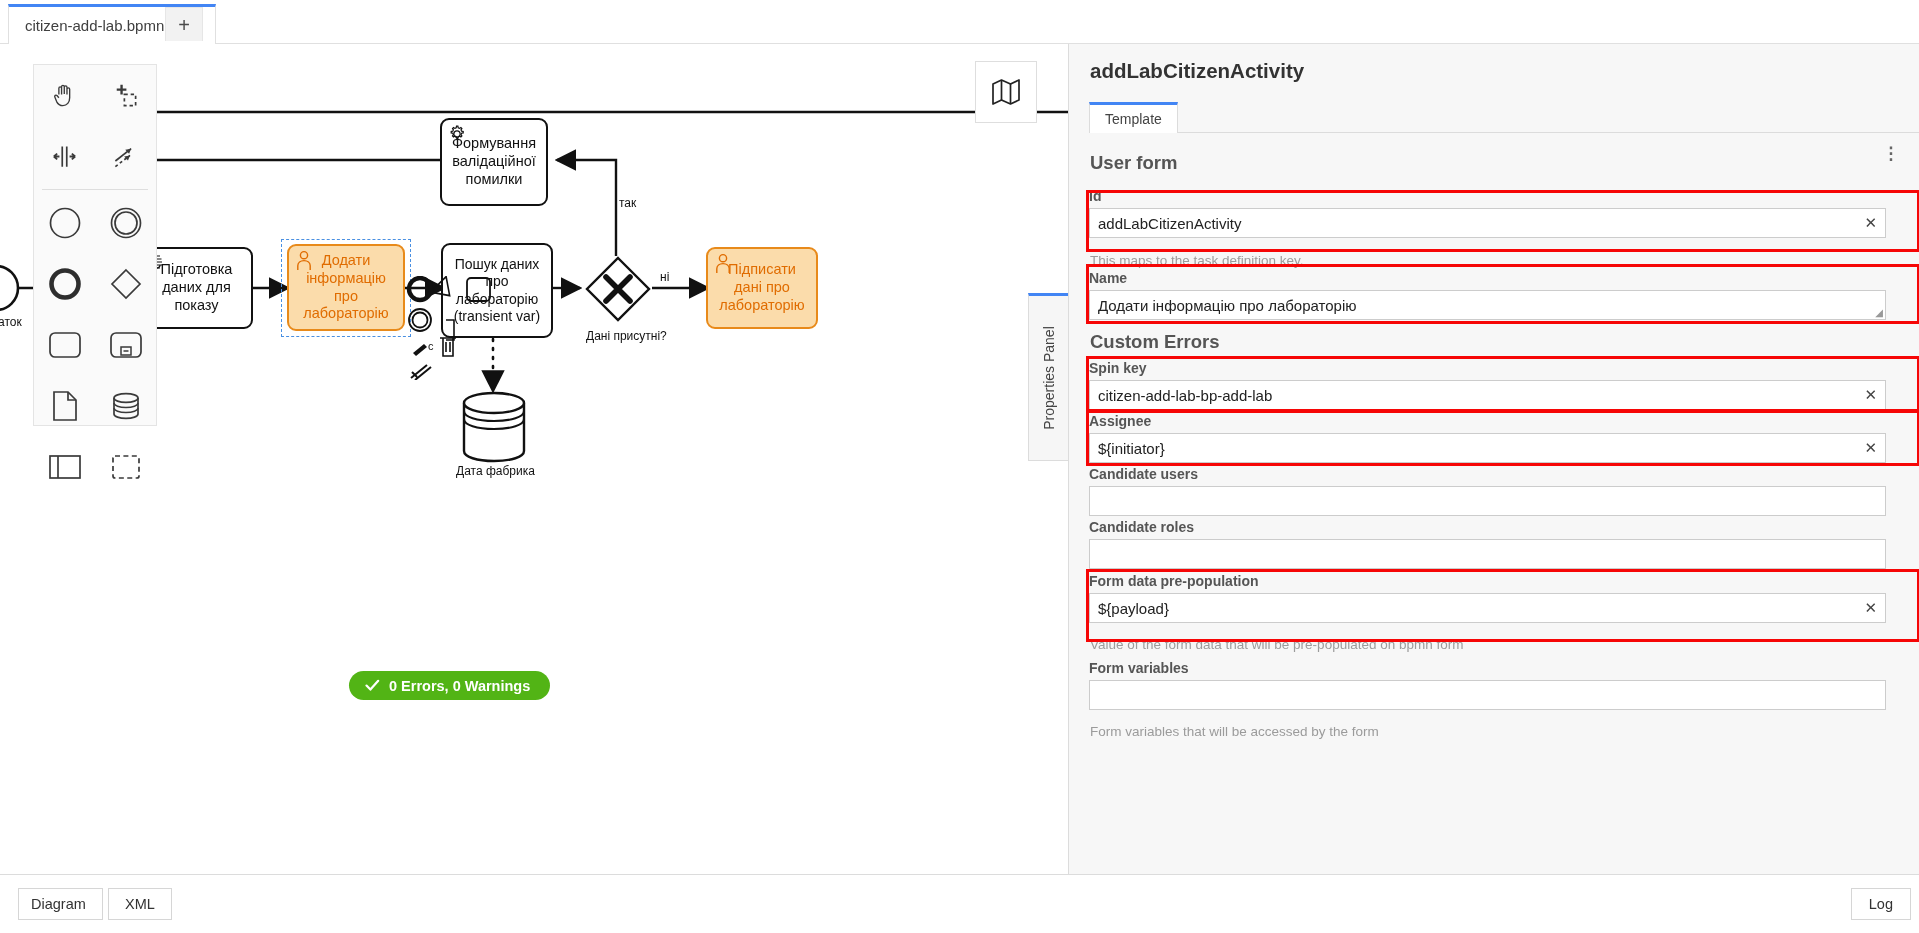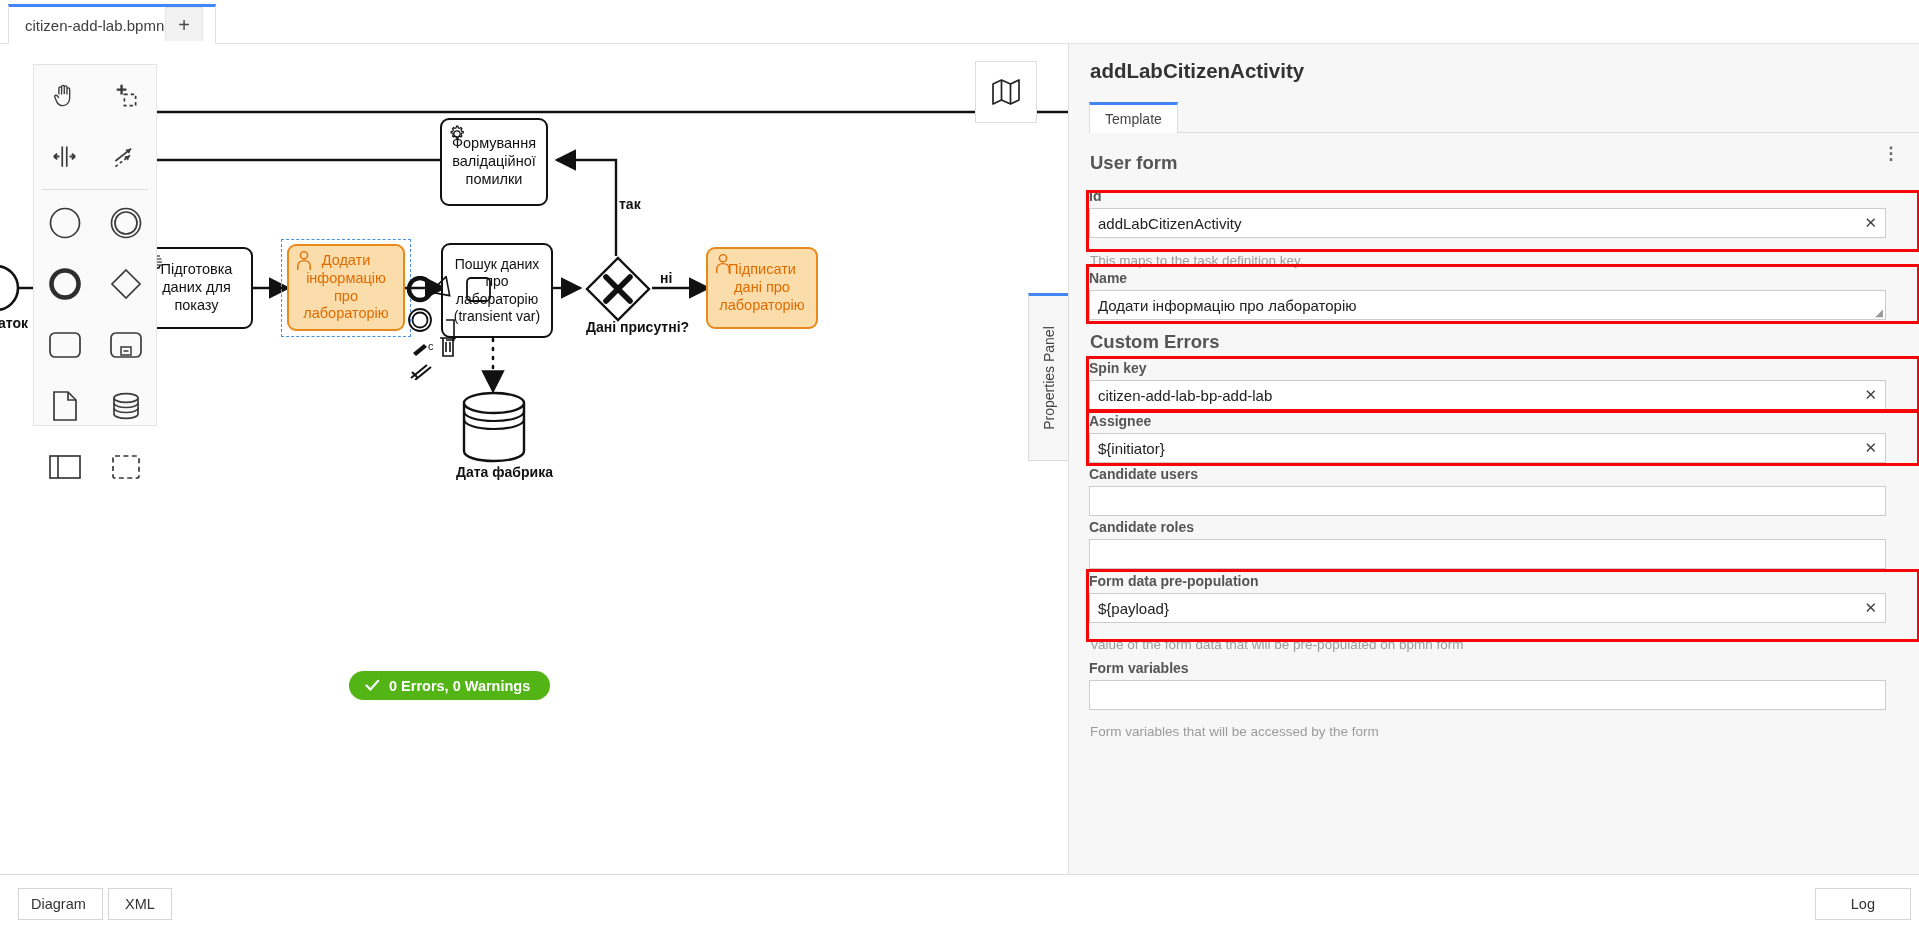--- a/index.html
+++ b/index.html
@@ -96,21 +96,21 @@
     color: #e06c00;
   }
   .bpmn-task .task-icon { position: absolute; left: 5px; top: 4px; }
   .sel-outline {
     position: absolute;
     border: 1.6px dashed #4a90e2;
     pointer-events: none;
     z-index: 12;
   }
   .flow-label {
-    position: absolute; font-size: 14px; color: #111; white-space: nowrap; font-weight: bold;
+    position: absolute; font-size: 12px; color: #111; white-space: nowrap;
   }
   svg.wires { position: absolute; left: 0; top: 0; width: 1070px; height: 830px; overflow: visible; }
 
   .ctxpad {
     position: absolute; z-index: 25;
   }
   .ctxpad svg { display: block; }
 
   
   .status-pill {
@@ -132,21 +132,21 @@
   }
   .bb-tab {
     position: absolute; top: 13px; height: 32px;
     padding: 0 16px;
     background: #fff; border: 1px solid #d6d6d6;
     display: flex; align-items: center;
     font-size: 14.5px; color: #333; cursor: pointer;
   }
   .bb-log {
     position: absolute; right: 8px; top: 13px; height: 32px;
-    padding: 0 35px;
+    padding: 0 17px;
     background: #fff; border: 1px solid #d6d6d6;
     display: flex; align-items: center;
     font-size: 14.5px; color: #333; cursor: pointer;
   }
 
   
   .ptab {
     position: absolute; left: 1028px; top: 293px;
     width: 40px; height: 168px;
     background: #f6f6f6;
@@ -330,21 +330,21 @@
         <rect x="35" y="2" width="23" height="23" rx="4" fill="none" stroke="#111" stroke-width="1.8"></rect>
         <path d="M14 44 h8 v20 h-8" fill="none" stroke="#111" stroke-width="1.6"></path>
         <path d="M8 62 h16 M11 62 v18 h10 v-18 M14 66 v10 M18 66 v10" stroke="#111" stroke-width="1.6" fill="none"></path>
       </svg>
     </div>
 
     <svg style="position:absolute; left:585px; top:212px;" width="66" height="66">
       <path d="M33 2 L64 33 L33 64 L2 33 Z" fill="#fff" stroke="#111" stroke-width="2.4"></path>
       <path d="M21 21 L45 45 M45 21 L21 45" stroke="#111" stroke-width="5.6" stroke-linecap="round"></path>
     </svg>
-    <div class="flow-label" style="left:586px; top:275px;">Дані присутні?</div>
+    <div class="flow-label" style="left:586px; top:285px;">Дані присутні?</div>
     <div class="flow-label" style="left:619px; top:152px;">так</div>
     <div class="flow-label" style="left:660px; top:226px;">ні</div>
 
     <div class="bpmn-task orange" style="left:706px; top:203px; width:112px; height:82px;">
       <svg class="task-icon" width="20" height="21" viewBox="0 0 20 21">
         <circle cx="10" cy="5.2" r="3.6" fill="none" stroke="#e06c00" stroke-width="1.4"></circle>
         <path d="M3.8 20 v-4.2 c0-3.2 2.6-5.2 6.2-5.2 s6.2 2 6.2 5.2 V20" fill="none" stroke="#e06c00" stroke-width="1.4"></path>
       </svg>
       <span>Підписати дані про лабораторію</span>
     </div>

